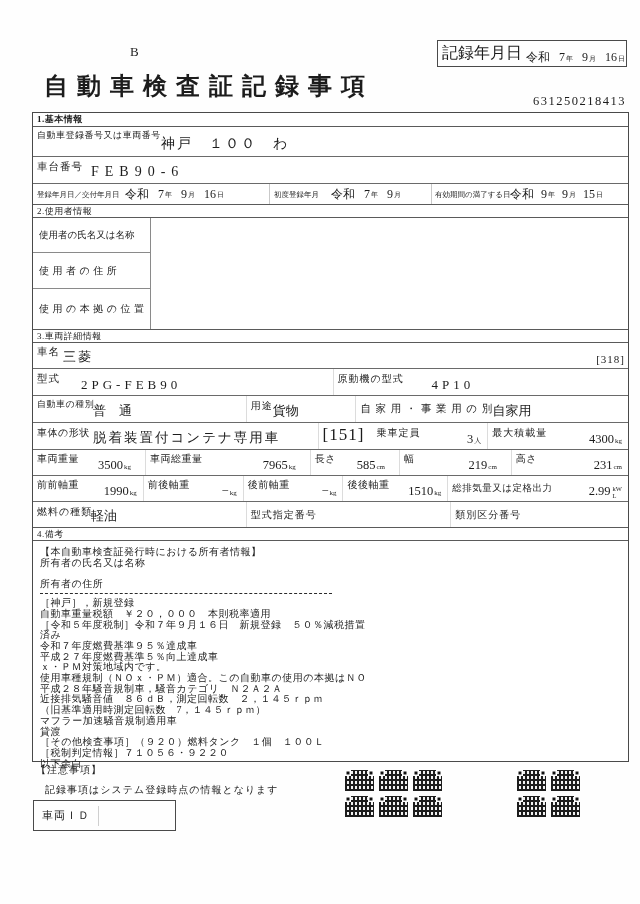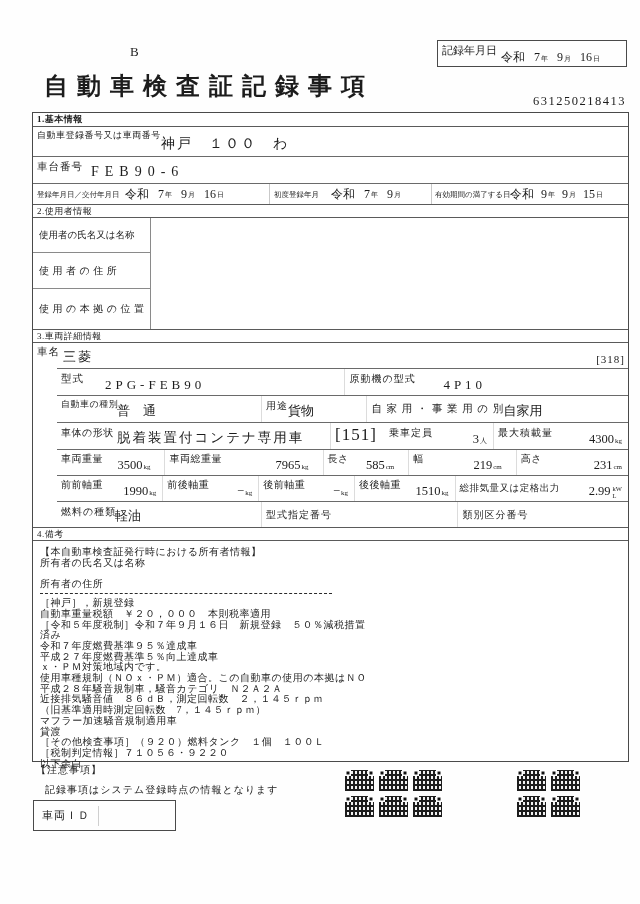--- a/index.html
+++ b/index.html
@@ -3,21 +3,21 @@
 <meta charset="utf-8">
 <style>
   html,body{margin:0;padding:0;background:#fff;}
   .sheet{
     position:relative;width:640px;height:904px;background:#fefefe;
     font-family:"Liberation Serif","DejaVu Serif",serif;color:#1c1c1c;overflow:hidden;
   }
   
   .b-mark{position:absolute;left:130px;top:44px;font-size:13px;}
   .record-box{position:absolute;left:437px;top:40px;width:190px;height:27px;border:1px solid #4a4a4a;box-sizing:border-box;display:flex;}
-  .rb-label{font-size:11px;padding:2px 2px 0 4px;white-space:nowrap;}
+  .rb-label{font-size:16px;padding:2px 2px 0 4px;white-space:nowrap;}
   .rb-value{display:flex;align-items:baseline;margin-top:8px;margin-left:2px;white-space:nowrap;}
   .era{font-size:12px;}
   .dnum{font-size:12px;margin-left:9px;}
   .dunit{font-size:7px;margin-left:1px;}
   .title{position:absolute;left:44px;top:70px;margin:0;font-size:24px;font-weight:600;letter-spacing:9px;white-space:nowrap;}
   .doc-number{position:absolute;right:14px;top:94px;font-size:12.5px;letter-spacing:1.5px;}
   
   .table{position:absolute;left:32px;top:112px;width:597px;border:1.5px solid #4a4a4a;box-sizing:border-box;background:#fff;}
   .sec-h{height:14px;line-height:13px;font-size:9px;padding-left:4px;border-top:1px solid #5a5a5a;border-bottom:1px solid #5a5a5a;box-sizing:border-box;letter-spacing:0.5px;}
   .table > .sec-h:first-child{border-top:none;font-weight:bold;}
@@ -32,21 +32,21 @@
   .r-dates{height:21px;}
   .dgroup{position:absolute;top:0;height:21px;display:flex;align-items:center;white-space:nowrap;}
   .dlabel{position:absolute;top:0;height:21px;display:flex;align-items:center;font-size:7.5px;white-space:nowrap;font-family:Liberation Mono, monospace;}
   .vsep{position:absolute;top:0;bottom:0;width:1px;background:#c9c9c9;}
   
   .sec2{position:relative;height:111px;}
   .lab-cell{width:118px;border-right:1px solid #8a8a8a;border-bottom:1px solid #8a8a8a;box-sizing:border-box;display:flex;align-items:center;padding-left:6px;font-size:10px;letter-spacing:0.5px;}
   .lab-cell.small{font-size:9.5px;letter-spacing:0;}
   .lab-cell:last-child{border-bottom:none;}
   
-  .frow{display:flex;margin-left:24px;}
+  .frow{display:flex;}
   .cell{position:relative;box-sizing:border-box;border-left:1px solid #dcdcdc;}
   .cell:first-child{border-left:none;}
   .cv-r{position:absolute;bottom:2px;right:6px;font-size:12.5px;white-space:nowrap;}
   .cv-l{position:absolute;bottom:2px;font-size:13px;white-space:nowrap;}
   .u{font-size:7px;margin-left:1px;}
   .r-name{height:25px;}
   .r-name .val{position:absolute;left:30px;bottom:2px;font-size:13px;letter-spacing:2px;}
   .r-name .code{position:absolute;right:3px;bottom:3px;font-size:11px;letter-spacing:1px;}
   .r-model{height:27px;}
   .r-category{height:27px;}

